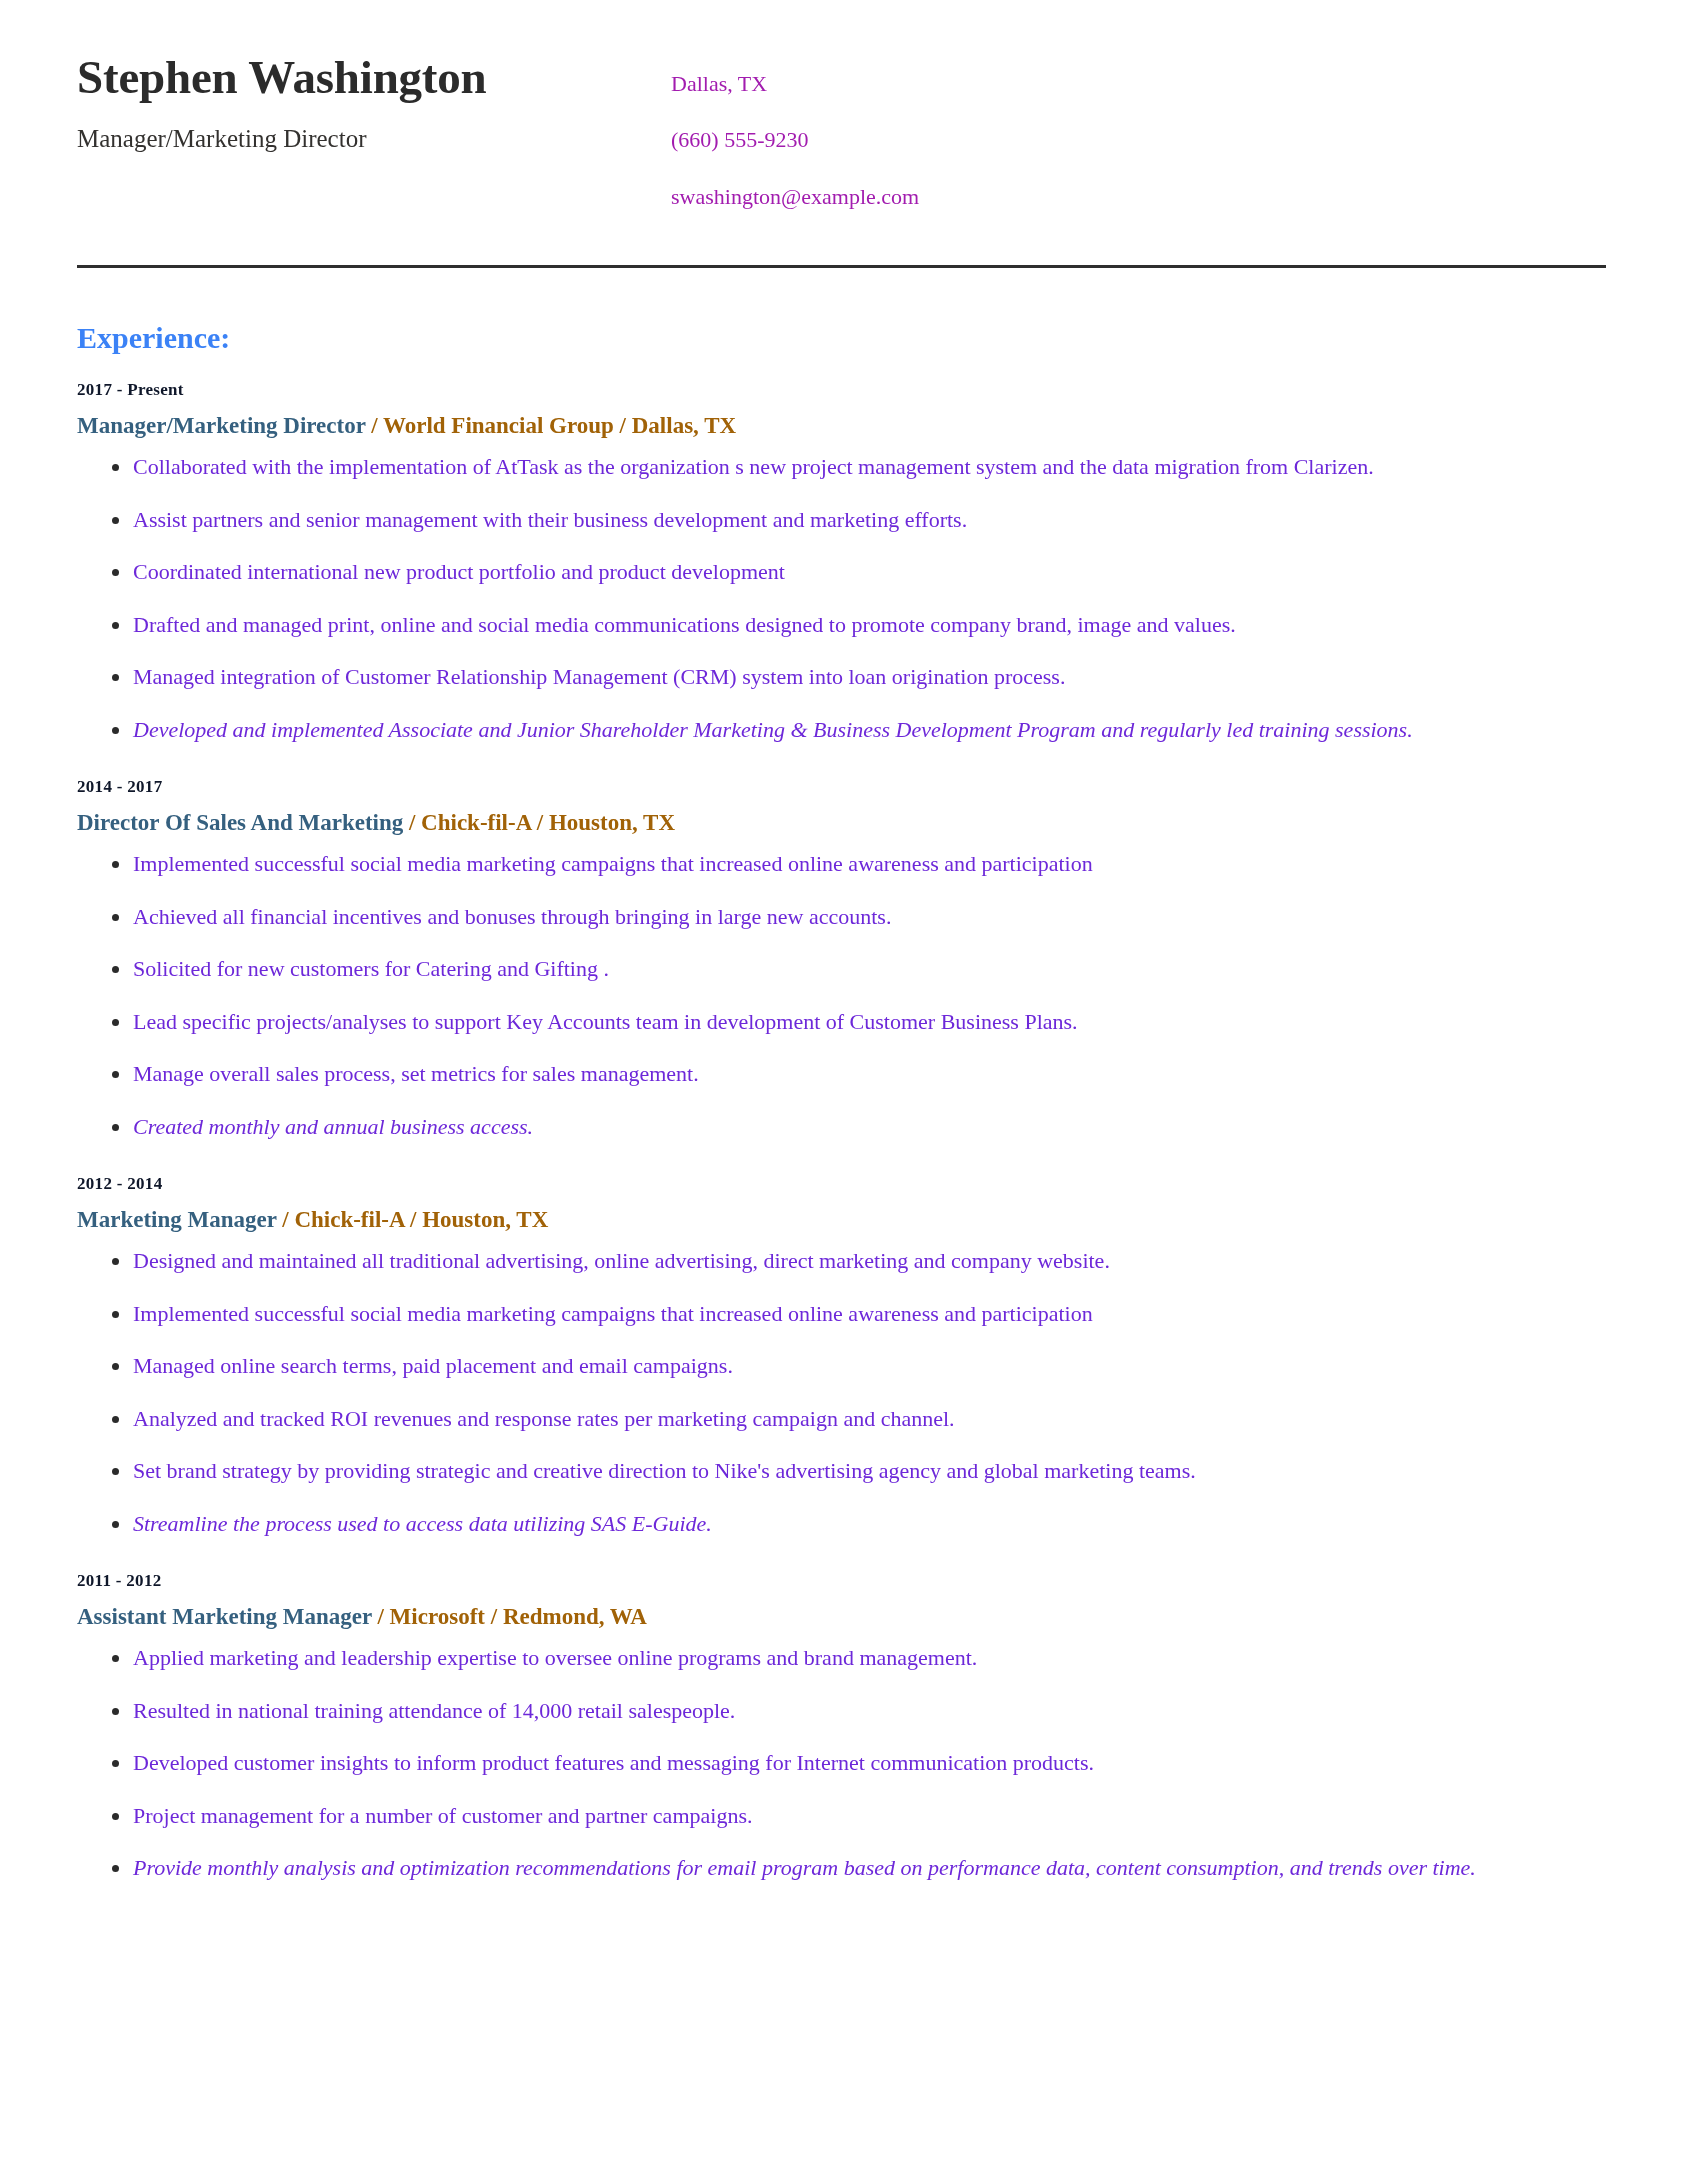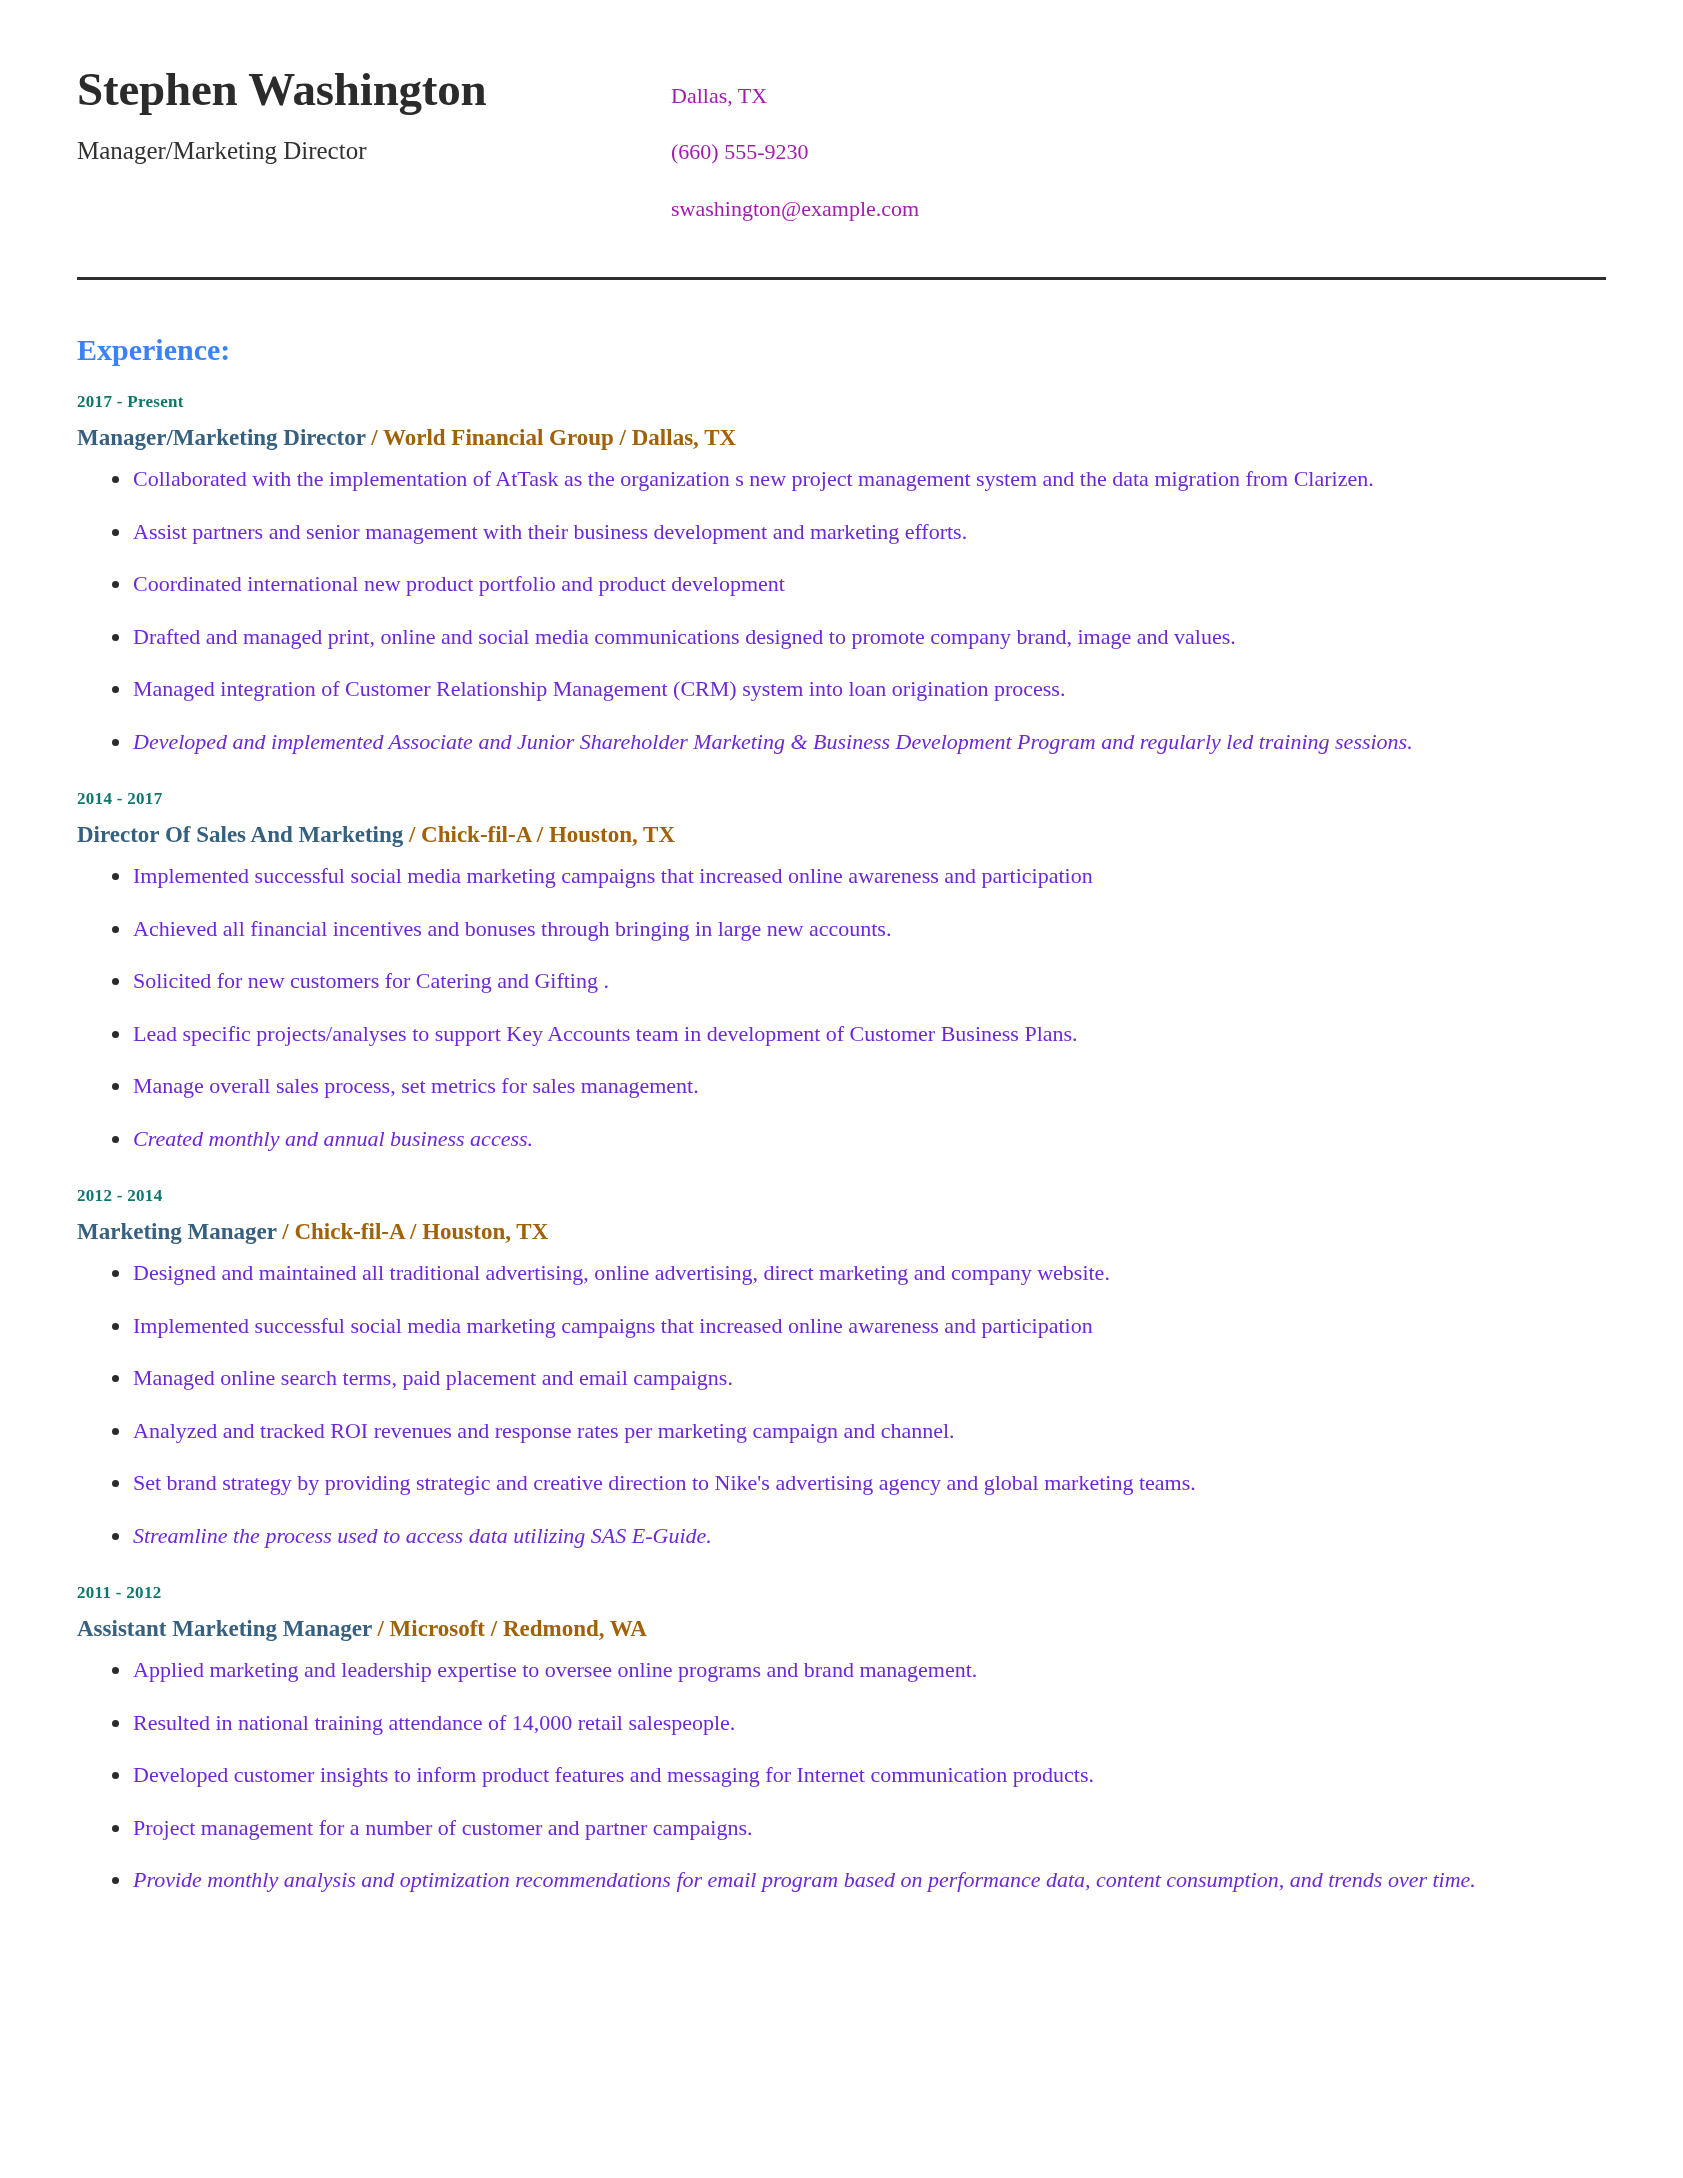--- a/index.html
+++ b/index.html
@@ -12,21 +12,21 @@
     height: 2178px;
     font-family: "Liberation Serif", "DejaVu Serif", serif;
     color: #2b2b2b;
     -webkit-font-smoothing: antialiased;
   }
   .page {
     position: relative;
     width: 1683px;
     height: 1779px;
     box-sizing: border-box;
-    padding: 12px 77px;
+    padding: 0 77px;
     background: #ffffff;
   }
 
   
   .header {
     display: flex;
     align-items: flex-start;
     padding-top: 51px;
   }
   .identity {
@@ -80,21 +80,21 @@
   }
 
   .job {
     margin-bottom: 34px;
   }
   .job:last-child { margin-bottom: 0; }
 
   .job-dates {
     font-size: 17px;
     font-weight: bold;
-    color: #0f766e;
+    color: #0f172a;
     letter-spacing: 0.3px;
     line-height: 1.2;
     margin-bottom: 11px;
   }
   .job-heading {
     font-size: 23px;
     font-weight: bold;
     line-height: 1.2;
     margin-bottom: 14px;
   }

